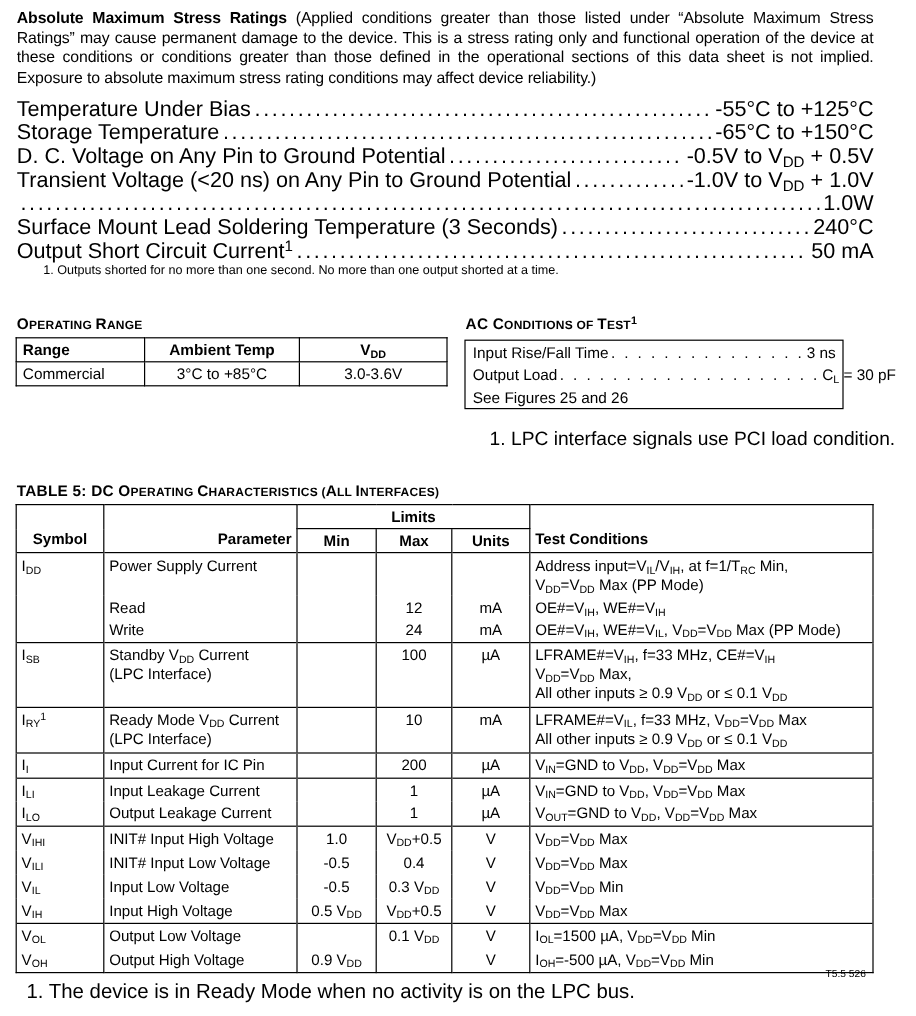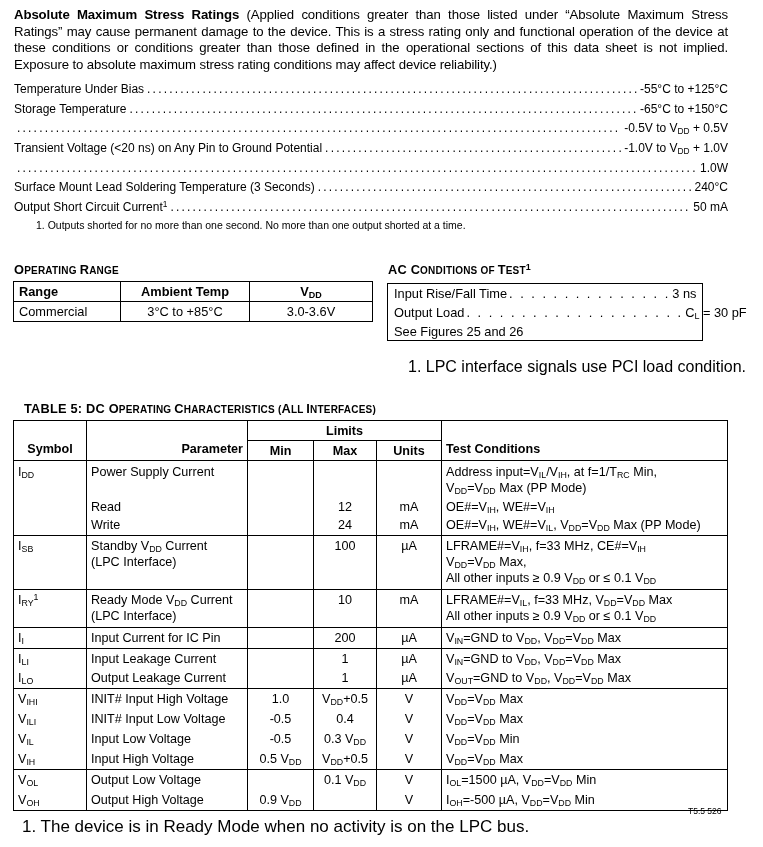--- a/index.html
+++ b/index.html
@@ -15,22 +15,22 @@
   #intro {
     left: 14px; top: 7px; width: 714px;
     font-size: 13.2px; line-height: 16.6px; text-align: justify;
     letter-spacing: -0.1px;
   }
   #intro b { font-weight: bold; }
 
   
   #ratings { left: 14px; top: 82px; width: 714px; }
   .rating-row {
-    display: flex; align-items: flex-start; height: 19.7px;
-    font-size: 12px; white-space: nowrap;
+    display: flex; align-items: flex-end; height: 19.7px;
+    font-size: 18px; white-space: nowrap;
   }
   .rating-row .lbl { flex: none; }
   .rating-row .dots {
     flex: 1; overflow: hidden; margin: 0 3px; letter-spacing: 2.2px;
     color: #000;
   }
   .rating-row .val { flex: none; }
   #ratings-note { left: 36px; top: 219px; font-size: 10.5px; }
 
   
@@ -55,21 +55,21 @@
     left: 387px; top: 283px; width: 316px; height: 58px;
     border: 1px solid #000; font-size: 12.8px; box-sizing: border-box;
     padding: 2px 6px;
   }
   .ac-row { height: 19px; white-space: nowrap; display: flex; align-items: baseline; }
   .ac-row .lbl { flex: none; }
   .ac-row .dots { flex: none; letter-spacing: 2px; margin: 0 2px; }
   #ac-note { left: 408px; top: 358px; font-size: 16px; }
 
   
-  #dc-title { left: 24px; top: 401px; }
+  #dc-title { left: 14px; top: 401px; }
   #dc-table {
     left: 13px; top: 420px; border-collapse: collapse;
     font-size: 12.6px; table-layout: fixed;
   }
   #dc-table td, #dc-table th {
     border-left: 1px solid #000; border-right: 1px solid #000;
     padding: 0 4px; vertical-align: top; line-height: 16px;
   }
   #dc-table th { font-weight: bold; }
   #dc-table .hdr1 th, #dc-table .hdr2 th { border-top: 1px solid #000; }
@@ -91,20 +91,21 @@
     <span class="lbl">Temperature Under Bias</span>
     <span class="dots">..................................................................................................................................................................</span>
     <span class="val">-55°C to +125°C</span>
   </div>
   <div class="rating-row">
     <span class="lbl">Storage Temperature</span>
     <span class="dots">..................................................................................................................................................................</span>
     <span class="val">-65°C to +150°C</span>
   </div>
   <div class="rating-row">
+    <span class="lbl">D. C. Voltage on Any Pin to Ground Potential</span>
     <span class="dots">..................................................................................................................................................................</span>
     <span class="val"><span>-0.5V to V</span><sub>DD</sub><span> + 0.5V</span></span>
   </div>
   <div class="rating-row">
     <span class="lbl">Transient Voltage (&lt;20 ns) on Any Pin to Ground Potential</span>
     <span class="dots">..................................................................................................................................................................</span>
     <span class="val"><span>-1.0V to V</span><sub>DD</sub><span> + 1.0V</span></span>
   </div>
   <div class="rating-row">
     <span class="dots">..................................................................................................................................................................</span>

